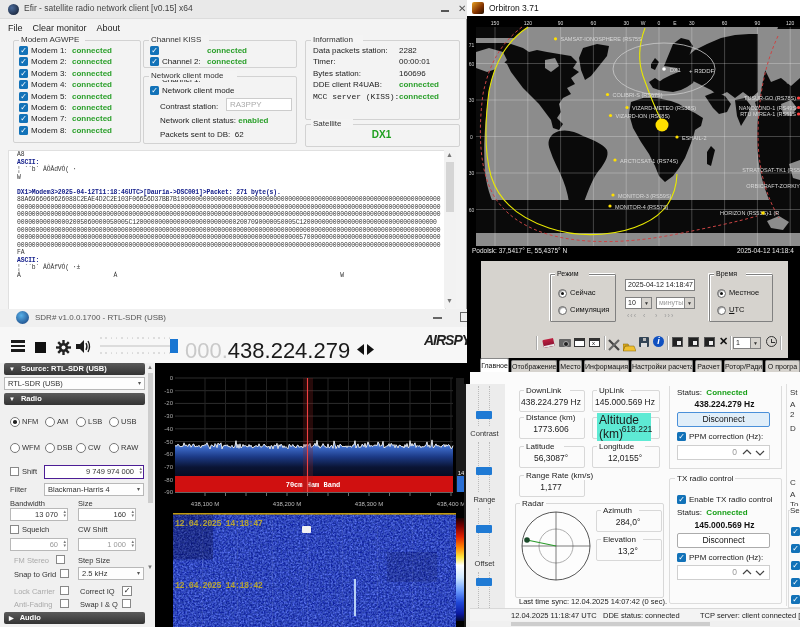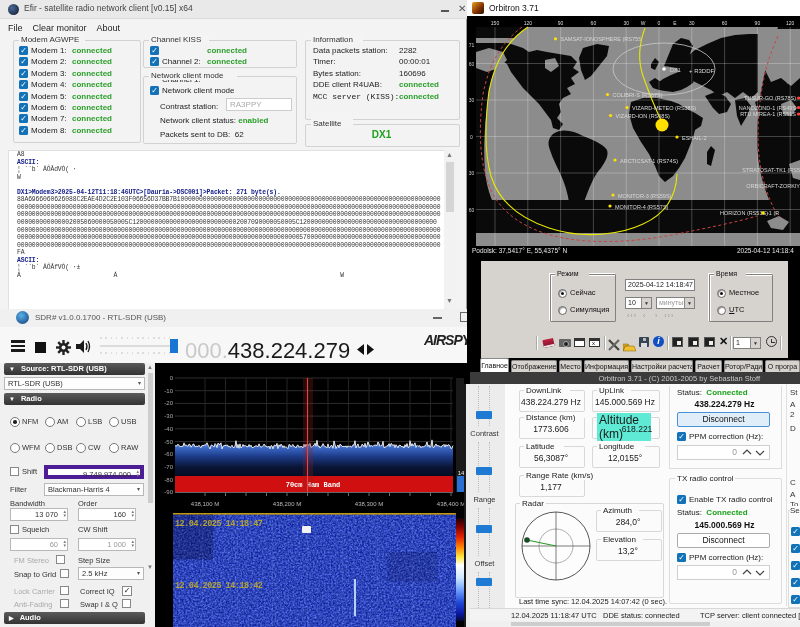--- a/index.html
+++ b/index.html
@@ -174,25 +174,25 @@
       <div style="position:absolute;left:10px;top:134px;width:8px;height:8px;border:1px solid #777;border-radius:50%;background:#fff;"></div>
       <div style="position:absolute;left:22px;top:134px;font-family:'Liberation Sans',sans-serif;font-size:7.5px;color:#333;line-height:9px;">WFM</div>
       <div style="position:absolute;left:45px;top:134px;width:8px;height:8px;border:1px solid #777;border-radius:50%;background:#fff;"></div>
       <div style="position:absolute;left:57px;top:134px;font-family:'Liberation Sans',sans-serif;font-size:7.5px;color:#333;line-height:9px;">DSB</div>
       <div style="position:absolute;left:76px;top:134px;width:8px;height:8px;border:1px solid #777;border-radius:50%;background:#fff;"></div>
       <div style="position:absolute;left:88px;top:134px;font-family:'Liberation Sans',sans-serif;font-size:7.5px;color:#333;line-height:9px;">CW</div>
       <div style="position:absolute;left:109px;top:134px;width:8px;height:8px;border:1px solid #777;border-radius:50%;background:#fff;"></div>
       <div style="position:absolute;left:121px;top:134px;font-family:'Liberation Sans',sans-serif;font-size:7.5px;color:#333;line-height:9px;">RAW</div>
       <div style="position:absolute;left:10px;top:158px;width:7px;height:7px;background:#fff;border:1px solid #888;"></div>
       <div style="position:absolute;left:22px;top:158px;font-family:'Liberation Sans',sans-serif;font-size:7.5px;color:#333;">Shift</div>
-      <div style="position:absolute;left:44px;top:156px;width:100px;height:14px;background:#fff;border:4px solid #4c1d95;box-sizing:border-box;font-family:'Liberation Sans',sans-serif;font-size:7.5px;color:#333;line-height:12px;text-align:right;padding-right:9px;">9 749 974 000<span style="position:absolute;right:1px;top:0;color:#777;font-size:5px;line-height:4px;">▴<br>▾</span></div>
+      <div style="position:absolute;left:44px;top:156px;width:100px;height:14px;background:#fff;border:1px solid #4c1d95;box-sizing:border-box;font-family:'Liberation Sans',sans-serif;font-size:7.5px;color:#333;line-height:12px;text-align:right;padding-right:9px;">9 749 974 000<span style="position:absolute;right:1px;top:0;color:#777;font-size:5px;line-height:4px;">▴<br>▾</span></div>
       <div style="position:absolute;left:10px;top:176px;font-family:'Liberation Sans',sans-serif;font-size:7.5px;color:#333;">Filter</div>
       <div style="position:absolute;left:44px;top:174px;width:100px;height:13px;background:#fdfdfd;border:1px solid #b8b8b8;box-sizing:border-box;font-family:'Liberation Sans',sans-serif;font-size:7.5px;color:#333;line-height:11px;padding-left:3px;">Blackman-Harris 4<span style="position:absolute;right:3px;color:#555;font-size:6px;">▾</span></div>
       <div style="position:absolute;left:10px;top:190px;font-family:'Liberation Sans',sans-serif;font-size:7.5px;color:#333;">Bandwidth</div>
-      <div style="position:absolute;left:78px;top:190px;font-family:'Liberation Sans',sans-serif;font-size:7.5px;color:#333;">Order</div>
+      <div style="position:absolute;left:78px;top:190px;font-family:'Liberation Sans',sans-serif;font-size:7.5px;color:#333;">Size</div>
       <div style="position:absolute;left:10px;top:199px;width:58px;height:13px;background:#fff;border:1px solid #b8b8b8;box-sizing:border-box;font-family:'Liberation Sans',sans-serif;font-size:7.5px;color:#333;line-height:11px;text-align:right;padding-right:9px;">13 070<span style="position:absolute;right:1px;top:0;color:#777;font-size:5px;line-height:4px;">▴<br>▾</span></div>
       <div style="position:absolute;left:78px;top:199px;width:58px;height:13px;background:#fff;border:1px solid #b8b8b8;box-sizing:border-box;font-family:'Liberation Sans',sans-serif;font-size:7.5px;color:#333;line-height:11px;text-align:right;padding-right:9px;">160<span style="position:absolute;right:1px;top:0;color:#777;font-size:5px;line-height:4px;">▴<br>▾</span></div>
       <div style="position:absolute;left:10px;top:216px;width:7px;height:7px;background:#fff;border:1px solid #888;"></div>
       <div style="position:absolute;left:22px;top:216px;font-family:'Liberation Sans',sans-serif;font-size:7.5px;color:#333;">Squelch</div>
       <div style="position:absolute;left:78px;top:216px;font-family:'Liberation Sans',sans-serif;font-size:7.5px;color:#333;">CW Shift</div>
       <div style="position:absolute;left:10px;top:229px;width:58px;height:13px;background:#fff;border:1px solid #b8b8b8;box-sizing:border-box;font-family:'Liberation Sans',sans-serif;font-size:7.5px;color:#999;line-height:11px;text-align:right;padding-right:9px;">60<span style="position:absolute;right:1px;top:0;color:#777;font-size:5px;line-height:4px;">▴<br>▾</span></div>
       <div style="position:absolute;left:78px;top:229px;width:58px;height:13px;background:#fff;border:1px solid #b8b8b8;box-sizing:border-box;font-family:'Liberation Sans',sans-serif;font-size:7.5px;color:#999;line-height:11px;text-align:right;padding-right:9px;">1 000<span style="position:absolute;right:1px;top:0;color:#777;font-size:5px;line-height:4px;">▴<br>▾</span></div>
       <div style="position:absolute;left:14px;top:247px;font-family:'Liberation Sans',sans-serif;font-size:7.5px;color:#aaa;">FM Stereo</div>
       <div style="position:absolute;left:56px;top:246px;width:7px;height:7px;background:#fff;border:1px solid #888;"></div>
       <div style="position:absolute;left:78px;top:247px;font-family:'Liberation Sans',sans-serif;font-size:7.5px;color:#333;">Step Size</div>
@@ -502,23 +502,20 @@
       <div style="position:absolute;left:44px;top:360px;width:46px;height:12px;background:#d6d3ce;border:1px solid #888;border-bottom:none;border-radius:2px 2px 0 0;font-family:'Liberation Sans',sans-serif;font-size:7px;color:#111;text-align:center;line-height:12px;box-sizing:border-box;white-space:nowrap;overflow:hidden;">Отображение</div>
       <div style="position:absolute;left:92px;top:360px;width:23px;height:12px;background:#d6d3ce;border:1px solid #888;border-bottom:none;border-radius:2px 2px 0 0;font-family:'Liberation Sans',sans-serif;font-size:7px;color:#111;text-align:center;line-height:12px;box-sizing:border-box;white-space:nowrap;overflow:hidden;">Место</div>
       <div style="position:absolute;left:117px;top:360px;width:45px;height:12px;background:#d6d3ce;border:1px solid #888;border-bottom:none;border-radius:2px 2px 0 0;font-family:'Liberation Sans',sans-serif;font-size:7px;color:#111;text-align:center;line-height:12px;box-sizing:border-box;white-space:nowrap;overflow:hidden;">Информация</div>
       <div style="position:absolute;left:164px;top:360px;width:62px;height:12px;background:#d6d3ce;border:1px solid #888;border-bottom:none;border-radius:2px 2px 0 0;font-family:'Liberation Sans',sans-serif;font-size:7px;color:#111;text-align:center;line-height:12px;box-sizing:border-box;white-space:nowrap;overflow:hidden;">Настройки расчета</div>
       <div style="position:absolute;left:228px;top:360px;width:27px;height:12px;background:#d6d3ce;border:1px solid #888;border-bottom:none;border-radius:2px 2px 0 0;font-family:'Liberation Sans',sans-serif;font-size:7px;color:#111;text-align:center;line-height:12px;box-sizing:border-box;white-space:nowrap;overflow:hidden;">Расчет</div>
       <div style="position:absolute;left:257px;top:360px;width:39px;height:12px;background:#d6d3ce;border:1px solid #888;border-bottom:none;border-radius:2px 2px 0 0;font-family:'Liberation Sans',sans-serif;font-size:7px;color:#111;text-align:center;line-height:12px;box-sizing:border-box;white-space:nowrap;overflow:hidden;">Ротор/Радио</div>
       <div style="position:absolute;left:298px;top:360px;width:35px;height:12px;background:#d6d3ce;border:1px solid #888;border-bottom:none;border-radius:2px 2px 0 0;font-family:'Liberation Sans',sans-serif;font-size:7px;color:#111;text-align:center;line-height:12px;box-sizing:border-box;white-space:nowrap;overflow:hidden;">О програ</div>
     </div>
     <div style="position:absolute;left:464px;top:372px;width:336px;height:255px;overflow:hidden;">
       <div style="position:absolute;left:0;top:0;width:336px;height:255px;background:#fbfbfb;"></div>
-      <div style="position:absolute;left:6px;top:0;width:330px;height:12px;background:#3b3b3b;">
-        <div style="position:absolute;right:40px;top:1.5px;font-family:'Liberation Sans',sans-serif;font-size:7.5px;color:#c8c8c8;white-space:nowrap;">Orbitron 3.71 - (C) 2001-2005 by Sebastian Stoff</div>
-      </div>
       <div style="position:absolute;left:0;top:0;width:6px;height:12px;background:#000;"></div>
       <div style="position:absolute;left:0;top:12px;width:41px;height:243px;background:#ececec;"></div>
       <div style="position:absolute;left:0;top:12px;width:2px;height:243px;background:#1a1a1a;"></div>
       <div style="position:absolute;left:14px;top:14px;width:1px;height:40px;border-left:1px dotted #bbb;"></div>
       <div style="position:absolute;left:25px;top:14px;width:1px;height:40px;border-left:1px dotted #bbb;"></div>
       <div style="position:absolute;left:12px;top:39px;width:16px;height:8px;background:#1f7ad4;border-radius:1px;"></div>
       <div style="position:absolute;left:14px;top:70px;width:1px;height:50px;border-left:1px dotted #bbb;"></div>
       <div style="position:absolute;left:25px;top:70px;width:1px;height:50px;border-left:1px dotted #bbb;"></div>
       <div style="position:absolute;left:12px;top:95px;width:16px;height:8px;background:#1f7ad4;border-radius:1px;"></div>
       <div style="position:absolute;left:14px;top:136px;width:1px;height:48px;border-left:1px dotted #bbb;"></div>

